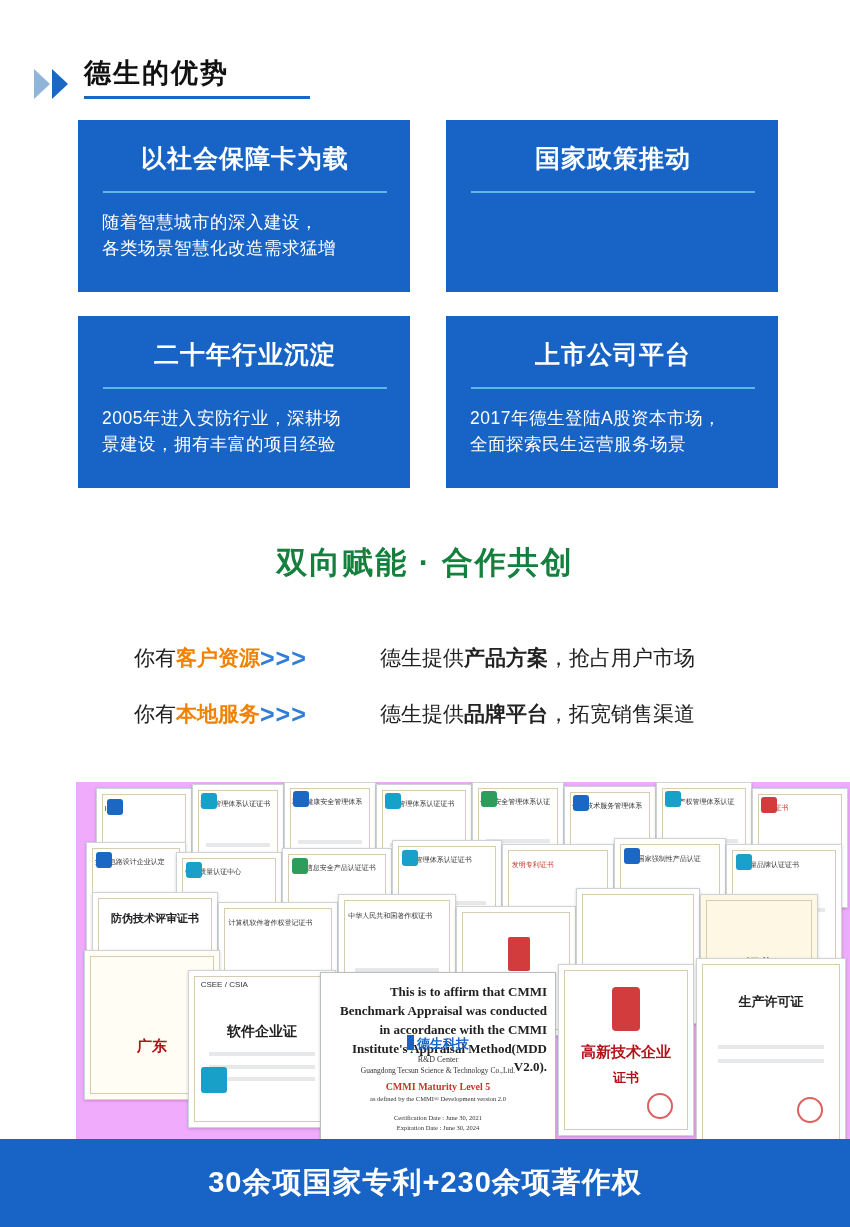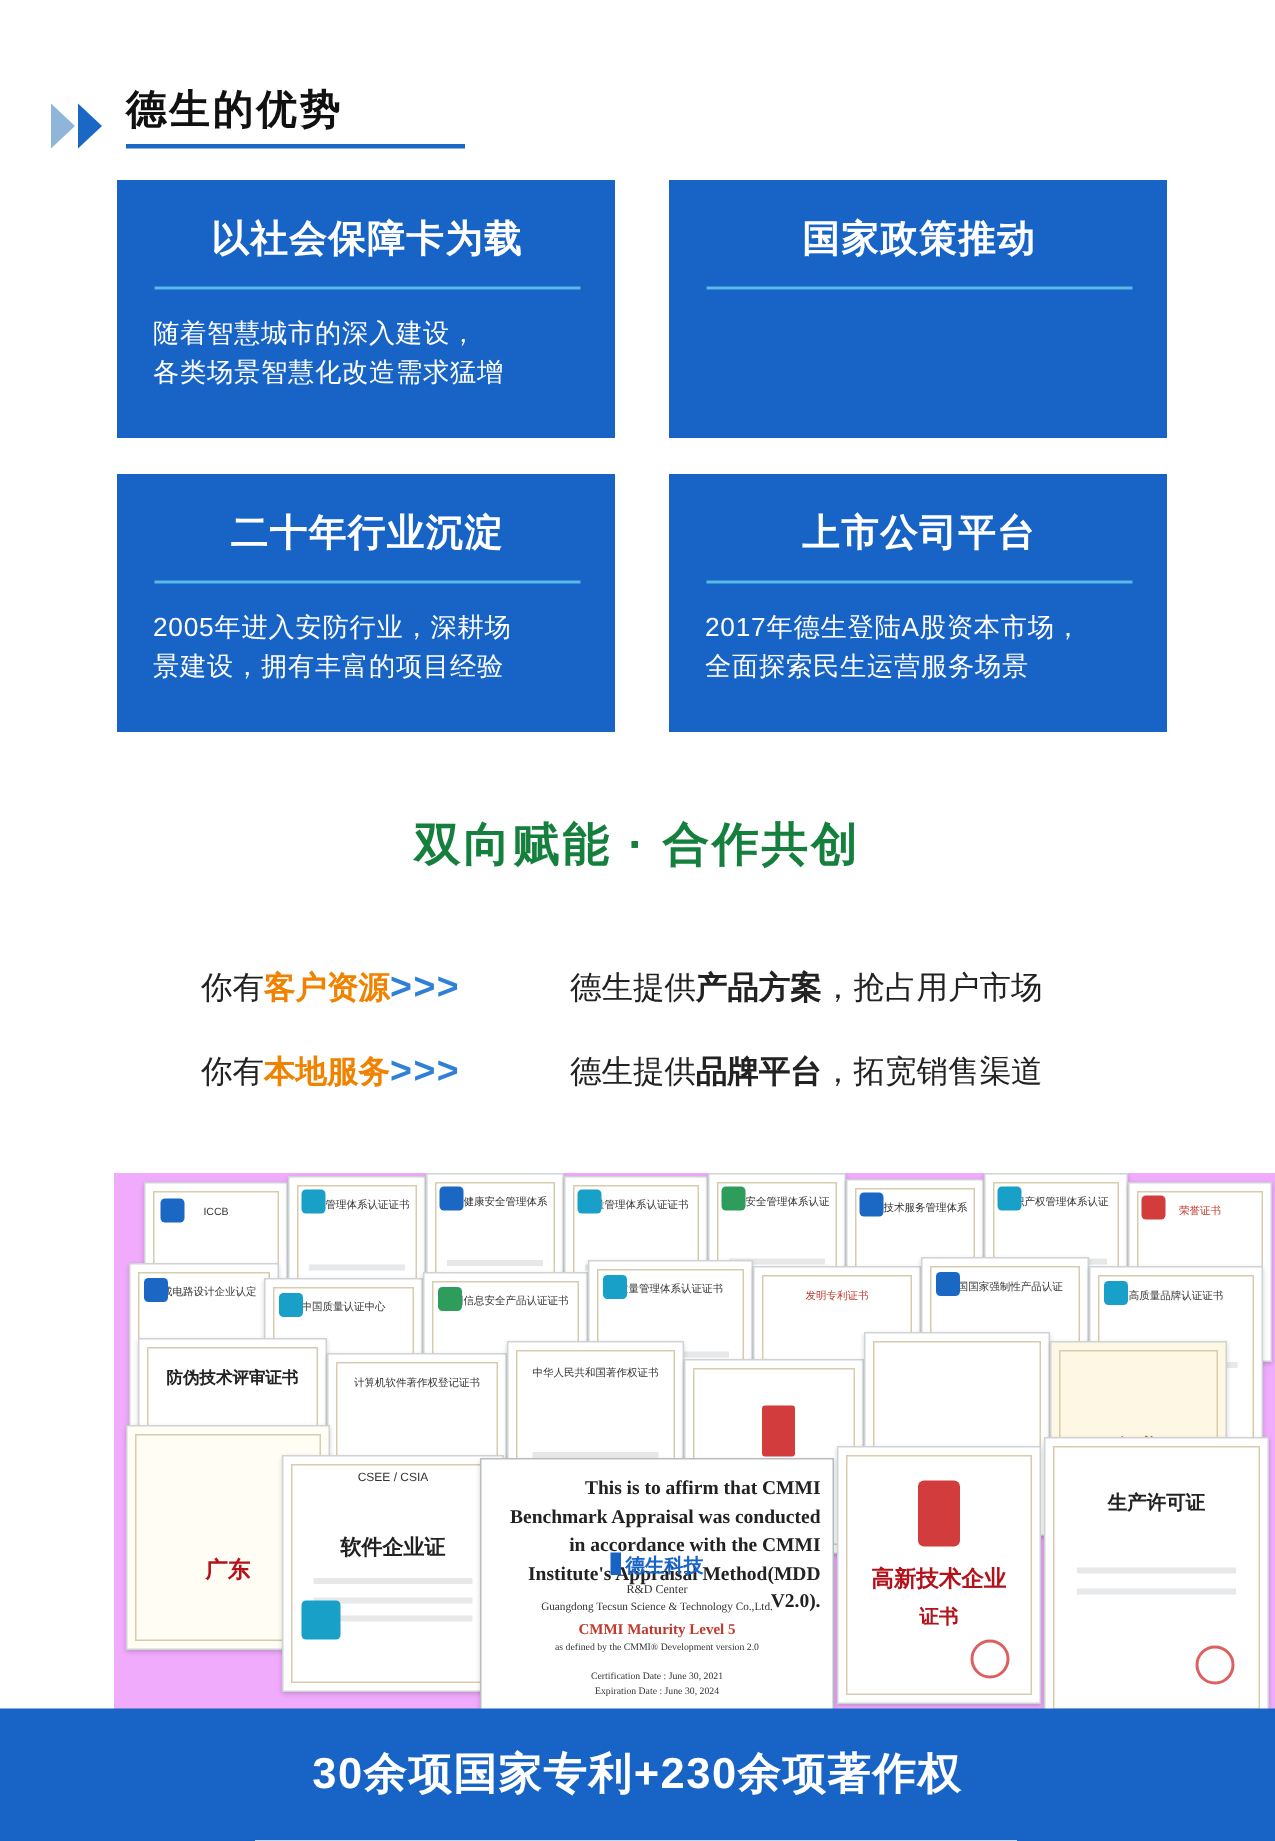--- a/index.html
+++ b/index.html
@@ -105,21 +105,20 @@
     border: 1px solid #cfd3d6;
     box-shadow: 0 1px 3px rgba(0,0,0,.18);
     overflow: hidden;
   }
   .cert .inner {
     position: absolute; left: 5px; top: 5px; right: 5px; bottom: 5px;
     border: 1px solid #d8ccae;
   }
   .cert .hdr {
     position: absolute; left: 8%; right: 8%; top: 12%;
-    text-align: center;
     font-size: 7px; color: #333; line-height: 1.4;
     white-space: nowrap; overflow: hidden;
   }
   .cert .hdr.red { color: #c0392b; }
   .cert .seal {
     position: absolute; width: 26px; height: 26px; border-radius: 50%;
     border: 2px solid #d02b2b; opacity: .75;
   }
   .cert .emb {
     position: absolute; width: 16px; height: 16px; border-radius: 3px;

